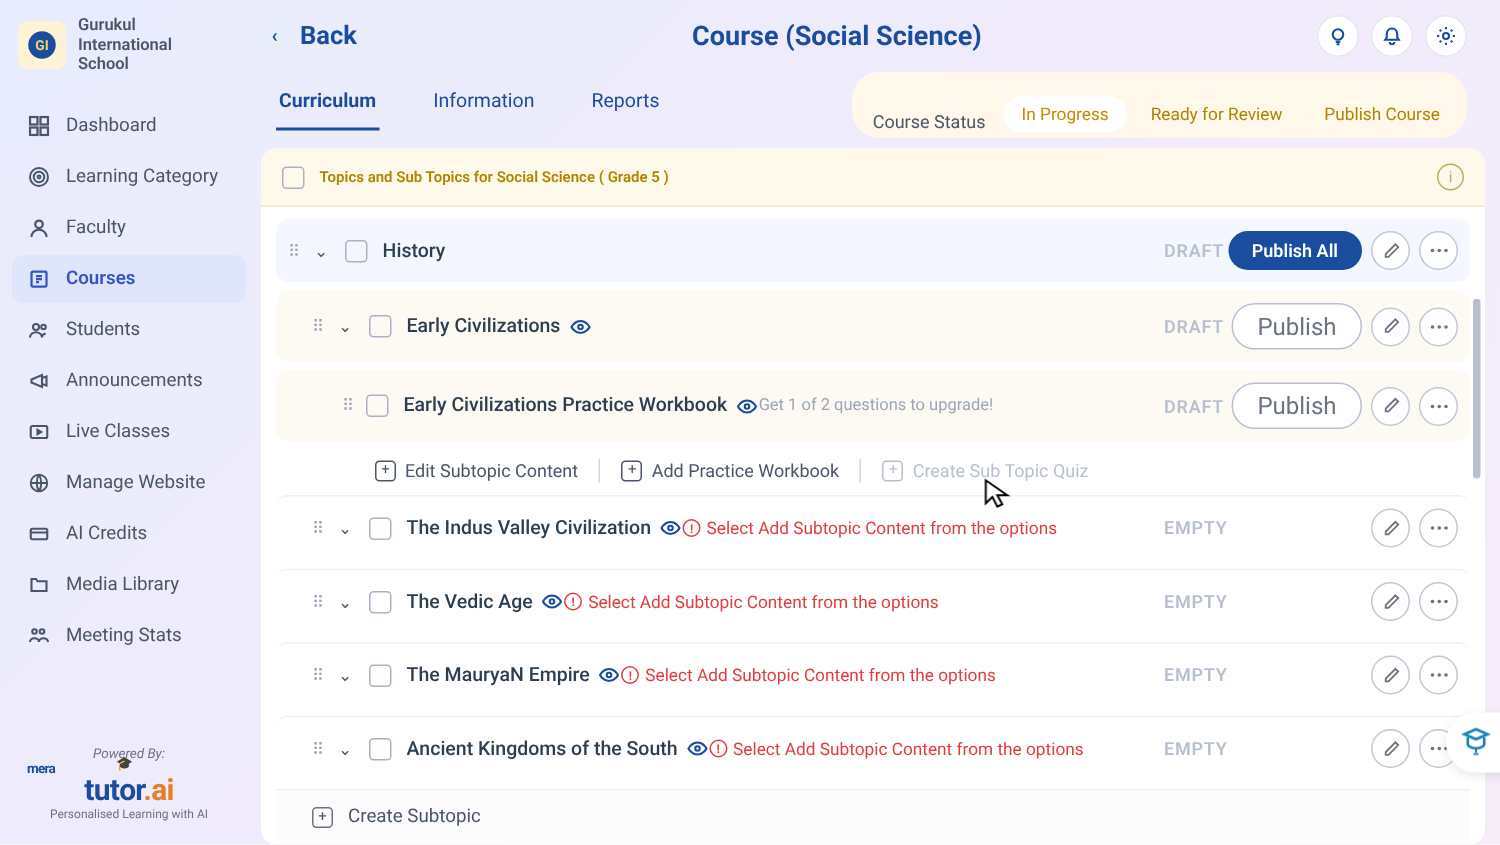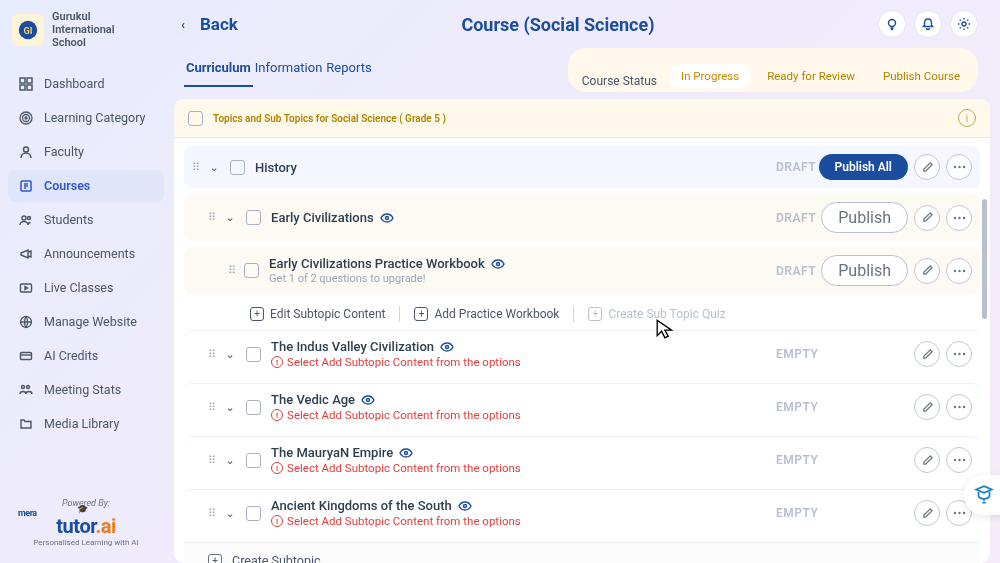--- a/index.html
+++ b/index.html
@@ -23,21 +23,21 @@
 .powered .brand .ohat::before { content:"🎓"; position:absolute; top:-10px; left:-2px; font-size:9px; }
 .powered .tag { font-size: 8px; color: #6b7280; }
 .main { flex: 1; display: flex; flex-direction: column; padding: 10px 10px 0 0; min-width: 0; }
 .topbar { display: flex; align-items: center; padding: 0 12px 10px 0; }
 .back-btn { display: flex; align-items: center; gap: 6px; color: #1a4d9e; font-weight: 700; font-size: 17px; cursor: pointer; }
 .back-btn .chev { width: 22px; height: 22px; background: #e6edf9; border-radius: 50%; display: flex; align-items: center; justify-content: center; font-size: 13px; }
 .page-title { flex: 1; text-align: center; font-size: 18px; font-weight: 700; color: #1a4d9e; }
 .top-icons { display: flex; gap: 8px; }
 .top-icon { width: 28px; height: 28px; background: #fff; border-radius: 50%; display: flex; align-items: center; justify-content: center; color: #1a4d9e; cursor: pointer; border: 1px solid #e2e8f0; }
 .tabs-row { display: flex; align-items: center; padding: 0 12px 6px 12px; border-bottom: 1px solid transparent; }
-.tabs { display: flex; gap: 0; align-items: center; }
+.tabs { display: flex; gap: 34px; align-items: center; }
 .tab { padding: 6px 2px 10px; font-size: 13px; color: #1a4d9e; cursor: pointer; border-bottom: 2px solid transparent; }
 .tab.active { font-weight: 700; border-bottom-color: #1a4d9e; }
 .status-group { margin-left: auto; display: flex; align-items: flex-end; gap: 4px; background: #fff8eb; border-radius: 18px; padding: 4px 6px; }
 .status-label { font-size: 12px; color: #4a5568; padding: 0 8px; }
 .status-pill { padding: 5px 12px; font-size: 11.5px; border-radius: 14px; cursor: pointer; color: #b08400; }
 .status-pill.active { background: #fff; font-weight: 400; color: #c78a00; margin-top: 12px; }
 .content { flex: 1; background: #fff; border-radius: 10px; margin-left: 2px; padding: 0; overflow: hidden; display: flex; flex-direction: column; position: relative; }
 .section-head { display: flex; align-items: center; padding: 10px 14px; background: #fff9ec; border-bottom: 1px solid #f0e6cc; }
 .section-head .chk { margin-right: 10px; }
 .section-head .txt { font-weight: 600; color: #b08400; font-size: 10px; }
@@ -45,21 +45,21 @@
 .list { flex: 1; overflow: auto; padding: 8px 10px 0 10px; }
 .chk { width: 15px; height: 15px; border: 1.5px solid #a8b2c4; border-radius: 3px; flex-shrink: 0; }
 .drag { color: #9aa5b8; font-size: 11px; letter-spacing: -2px; cursor: grab; flex-shrink: 0; }
 .chev-toggle { color: #4a5568; font-size: 11px; cursor: pointer; flex-shrink: 0; width: 12px; text-align: center; }
 .row { display: flex; align-items: center; gap: 10px; padding: 8px 8px; border-radius: 8px; }
 .row.topic { background: #f4f7ff; margin-bottom: 6px; }
 .row.subtopic { background: #fdfaf3; padding-left: 24px; margin-bottom: 6px; }
 .row.subtopic.empty { background: transparent; }
 .row .title { font-size: 13px; color: #2c3e50; font-weight: 500; display: flex; align-items: center; gap: 6px; }
 .row .subtitle { font-size: 11px; color: #9aa5b8; }
-.row .titlecol { display: flex; flex-direction: column; gap: 1px; }
+.row .titlecol { display: flex; flex-direction: row; gap: 1px; }
 .status-txt { font-size: 12px; color: #b8c0d0; font-weight: 600; letter-spacing: 0.5px; position: absolute; left: 592px; }
 .row .actions { margin-left: auto; display: flex; gap: 6px; align-items: center; }
 .btn-primary { background: #1a4d9e; color: #fff; border-radius: 16px; padding: 6px 16px; font-size: 12px; font-weight: 600; cursor: pointer; }
 .btn-outline { border: 1.2px solid #b8c0d0; color: #6b7280; border-radius: 16px; padding: 5px 16px; font-size: 16px; cursor: pointer; background: #fff; }
 .icon-btn { width: 26px; height: 26px; border: 1.3px solid #c0c8d6; border-radius: 50%; display: flex; align-items: center; justify-content: center; cursor: pointer; color: #6b7280; background: #fff; }
 .eye { color: #1a4d9e; }
 .actionbar { display: flex; align-items: center; gap: 14px; padding: 6px 0 8px 66px; }
 .actionbar .act { display: flex; align-items: center; gap: 6px; font-size: 12px; color: #4a5568; cursor: pointer; }
 .actionbar .act.disabled { color: #b8c0d0; cursor: default; }
 .actionbar .sq { width: 14px; height: 14px; border: 1.3px solid currentColor; border-radius: 3px; display: flex; align-items: center; justify-content: center; font-size: 10px; line-height: 1; }
@@ -171,34 +171,34 @@
             <svg width="14" height="14" viewBox="0 0 14 14" fill="none" stroke="currentColor" stroke-width="1.4">
               <rect x="1.5" y="3.5" width="11" height="7" rx="1"></rect>
               <path d="M1.5 6h11"></path>
             </svg>
           </span>
           <span>AI Credits</span>
         </div>
       <div class="nav-item">
           <span class="ico">
             <svg width="14" height="14" viewBox="0 0 14 14" fill="none" stroke="currentColor" stroke-width="1.4">
+              <path d="M2 3h3l1 1.5h6v6.5H2z"></path>
+            </svg>
+          </span>
+          <span>Media Library</span>
+        </div>
+      <div class="nav-item">
+          <span class="ico">
+            <svg width="14" height="14" viewBox="0 0 14 14" fill="none" stroke="currentColor" stroke-width="1.4">
               <circle cx="4" cy="4" r="1.5"></circle>
               <circle cx="9" cy="4" r="1.5"></circle>
               <path d="M1 11c0-1.5 1.3-2.5 3-2.5s3 1 3 2.5M7 11c0-1.5 1.3-2.5 3-2.5s3 1 3 2.5"></path>
             </svg>
           </span>
           <span>Meeting Stats</span>
-        </div>
-      <div class="nav-item">
-          <span class="ico">
-            <svg width="14" height="14" viewBox="0 0 14 14" fill="none" stroke="currentColor" stroke-width="1.4">
-              <path d="M2 3h3l1 1.5h6v6.5H2z"></path>
-            </svg>
-          </span>
-          <span>Media Library</span>
         </div>
     </nav>
     <div class="powered">
       <div class="pb">Powered By:</div>
       <div class="brand">
         <span class="mera">mera</span>
         <span>tut</span><span class="ohat">o</span><span>r</span><span class="ai">.ai</span>
       </div>
       <div class="tag">Personalised Learning with AI</div>
     </div>

